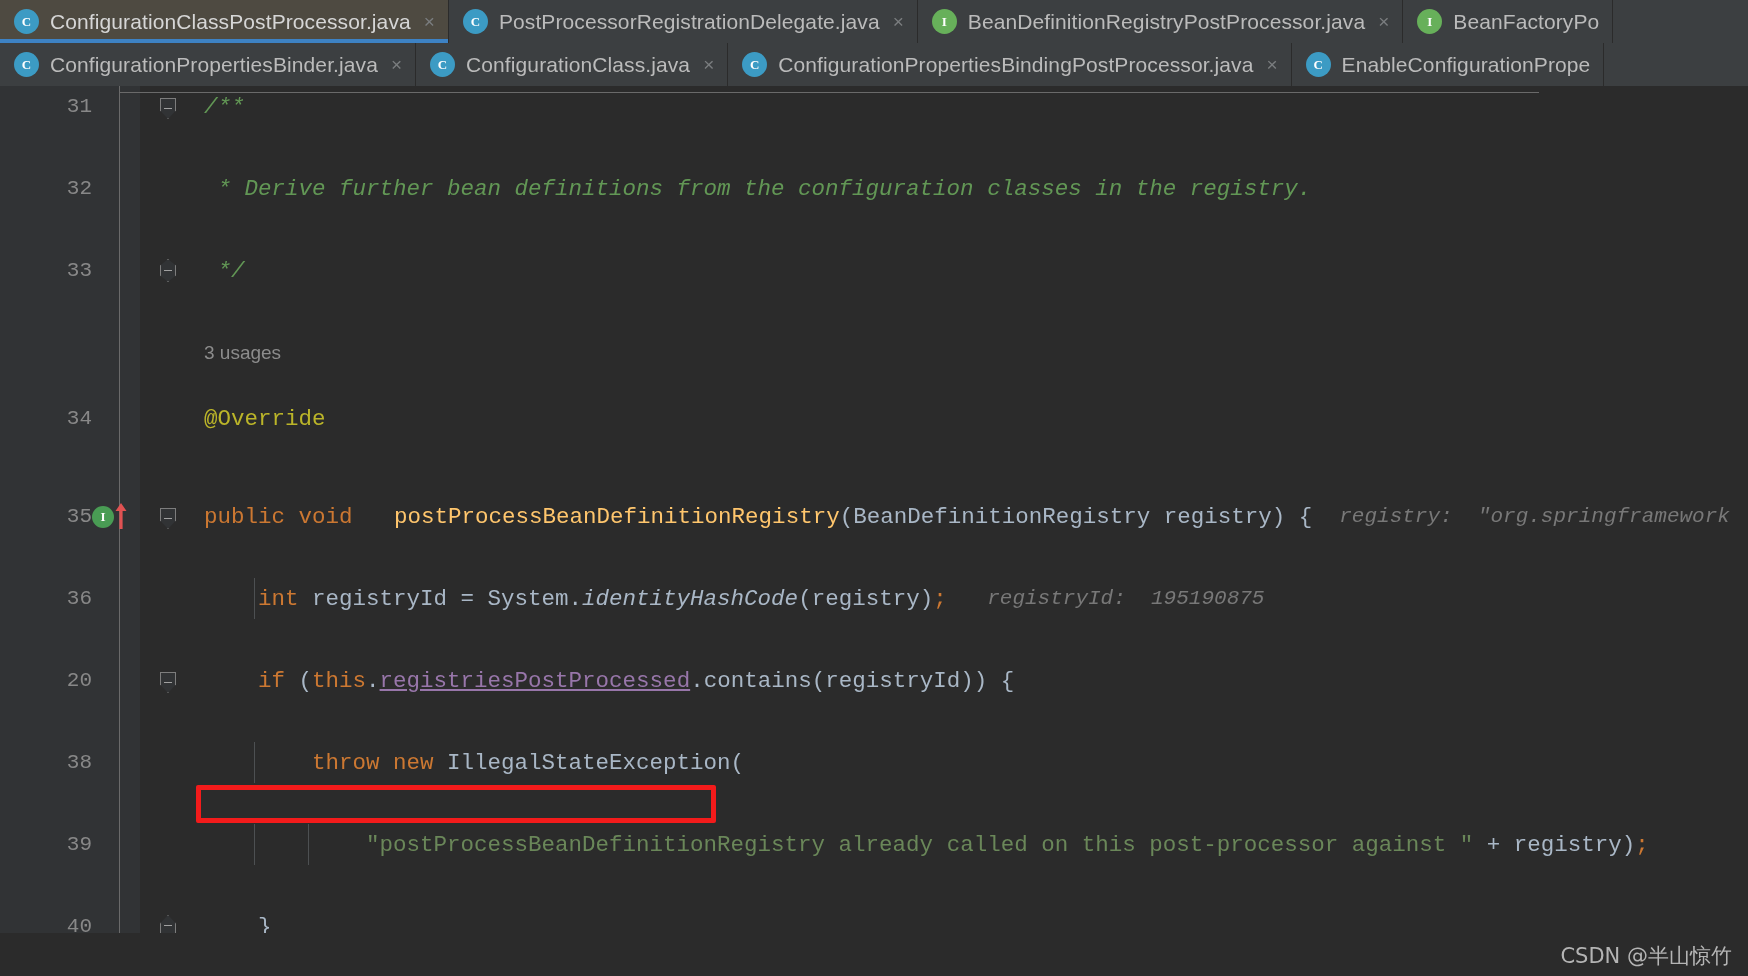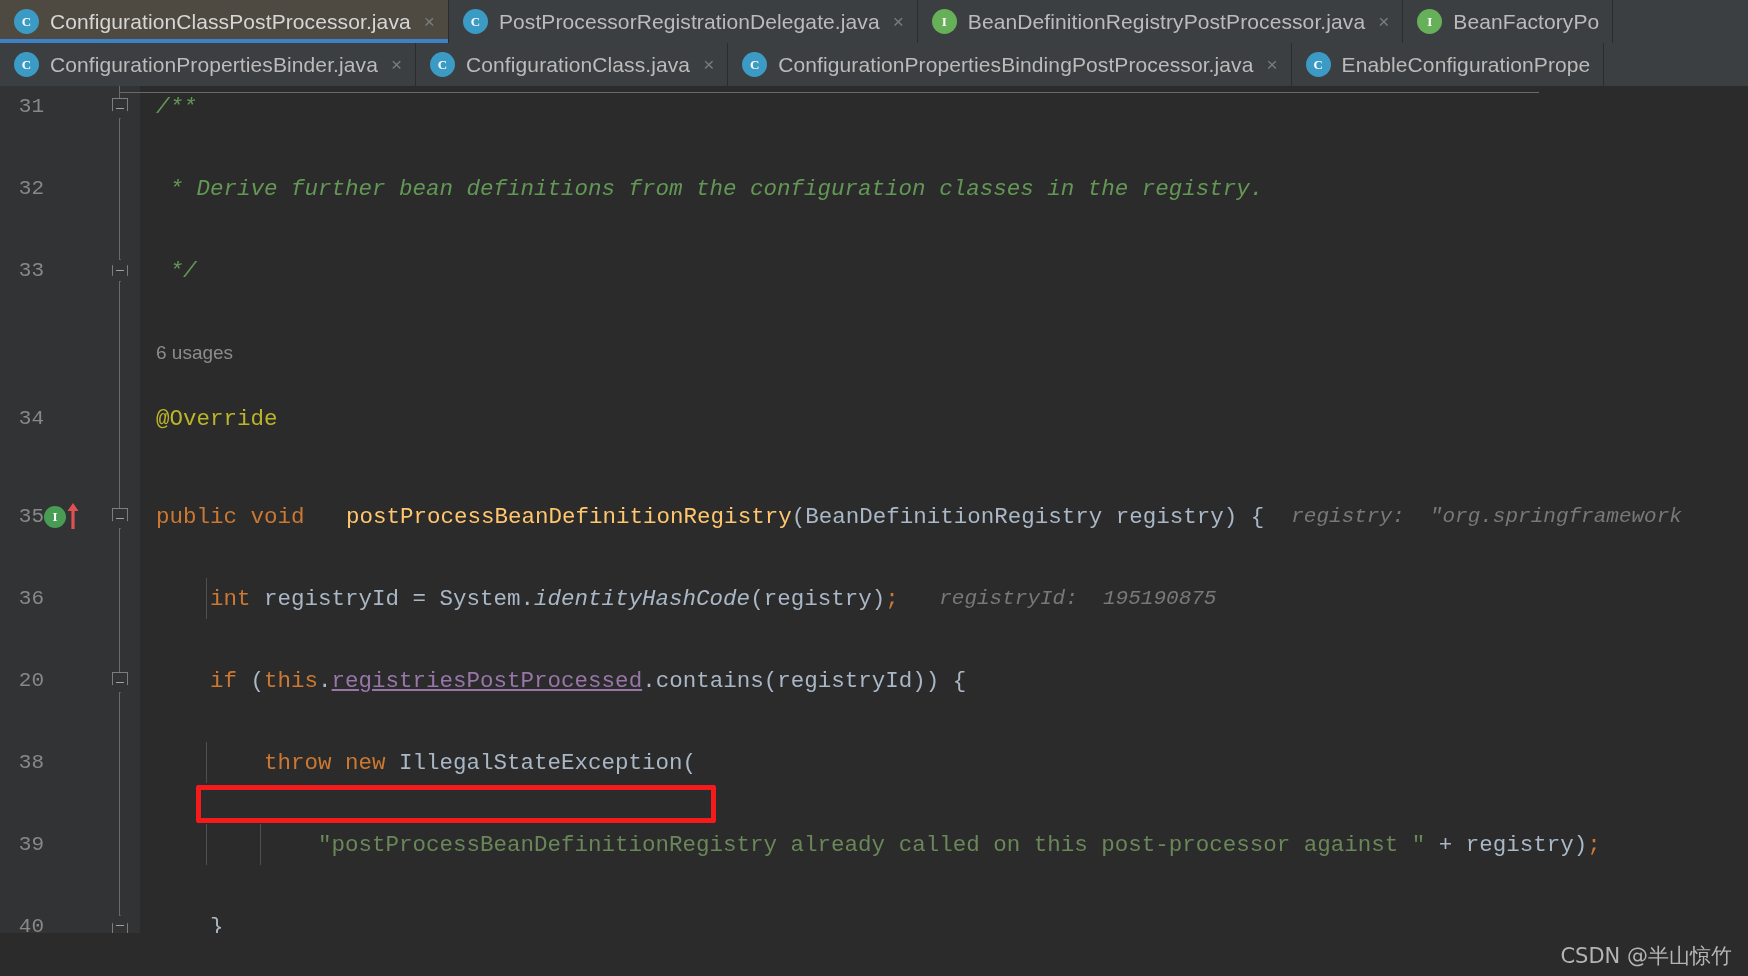--- a/index.html
+++ b/index.html
@@ -76,21 +76,21 @@
   }
   .fold-line {
     position: absolute; left: 119px; top: 0; bottom: 0;
     width: 1px; background: #6a6a6a;
   }
   .top-fold-bar {
     position: absolute; left: 119px; top: 6px; width: 1420px; height: 1px;
     background: #6a6a6a;
   }
 
-  .lines { position: absolute; left: 0; top: 0; right: 0; }
+  .lines { position: absolute; left: 0; top: 0; right: 0; padding-left: 48px; }
   .line {
     position: relative;
     height: 41px;
     display: flex; align-items: center;
     white-space: nowrap;
   }
   .lnum {
     position: absolute; left: 0; width: 44px;
     text-align: right;
     font-family: "Liberation Mono", monospace;
@@ -263,21 +263,21 @@
         <span class="foldm both" style="top:9px">
             <span class="bar"></span>
           </span>
         <span class="code-area">
           <span class="txt c-cmt"> */</span>
         </span>
       </div>
 
       <div class="line" style="top:123px">
         <span class="code-area">
-          <span class="usages">6 usages</span>
+          <span class="usages">3 usages</span>
         </span>
       </div>
 
       <div class="line" style="top:148px">
         <span class="lnum">34</span>
         <span class="code-area">
           <span class="txt c-ann">@Override</span>
         </span>
       </div>
 

